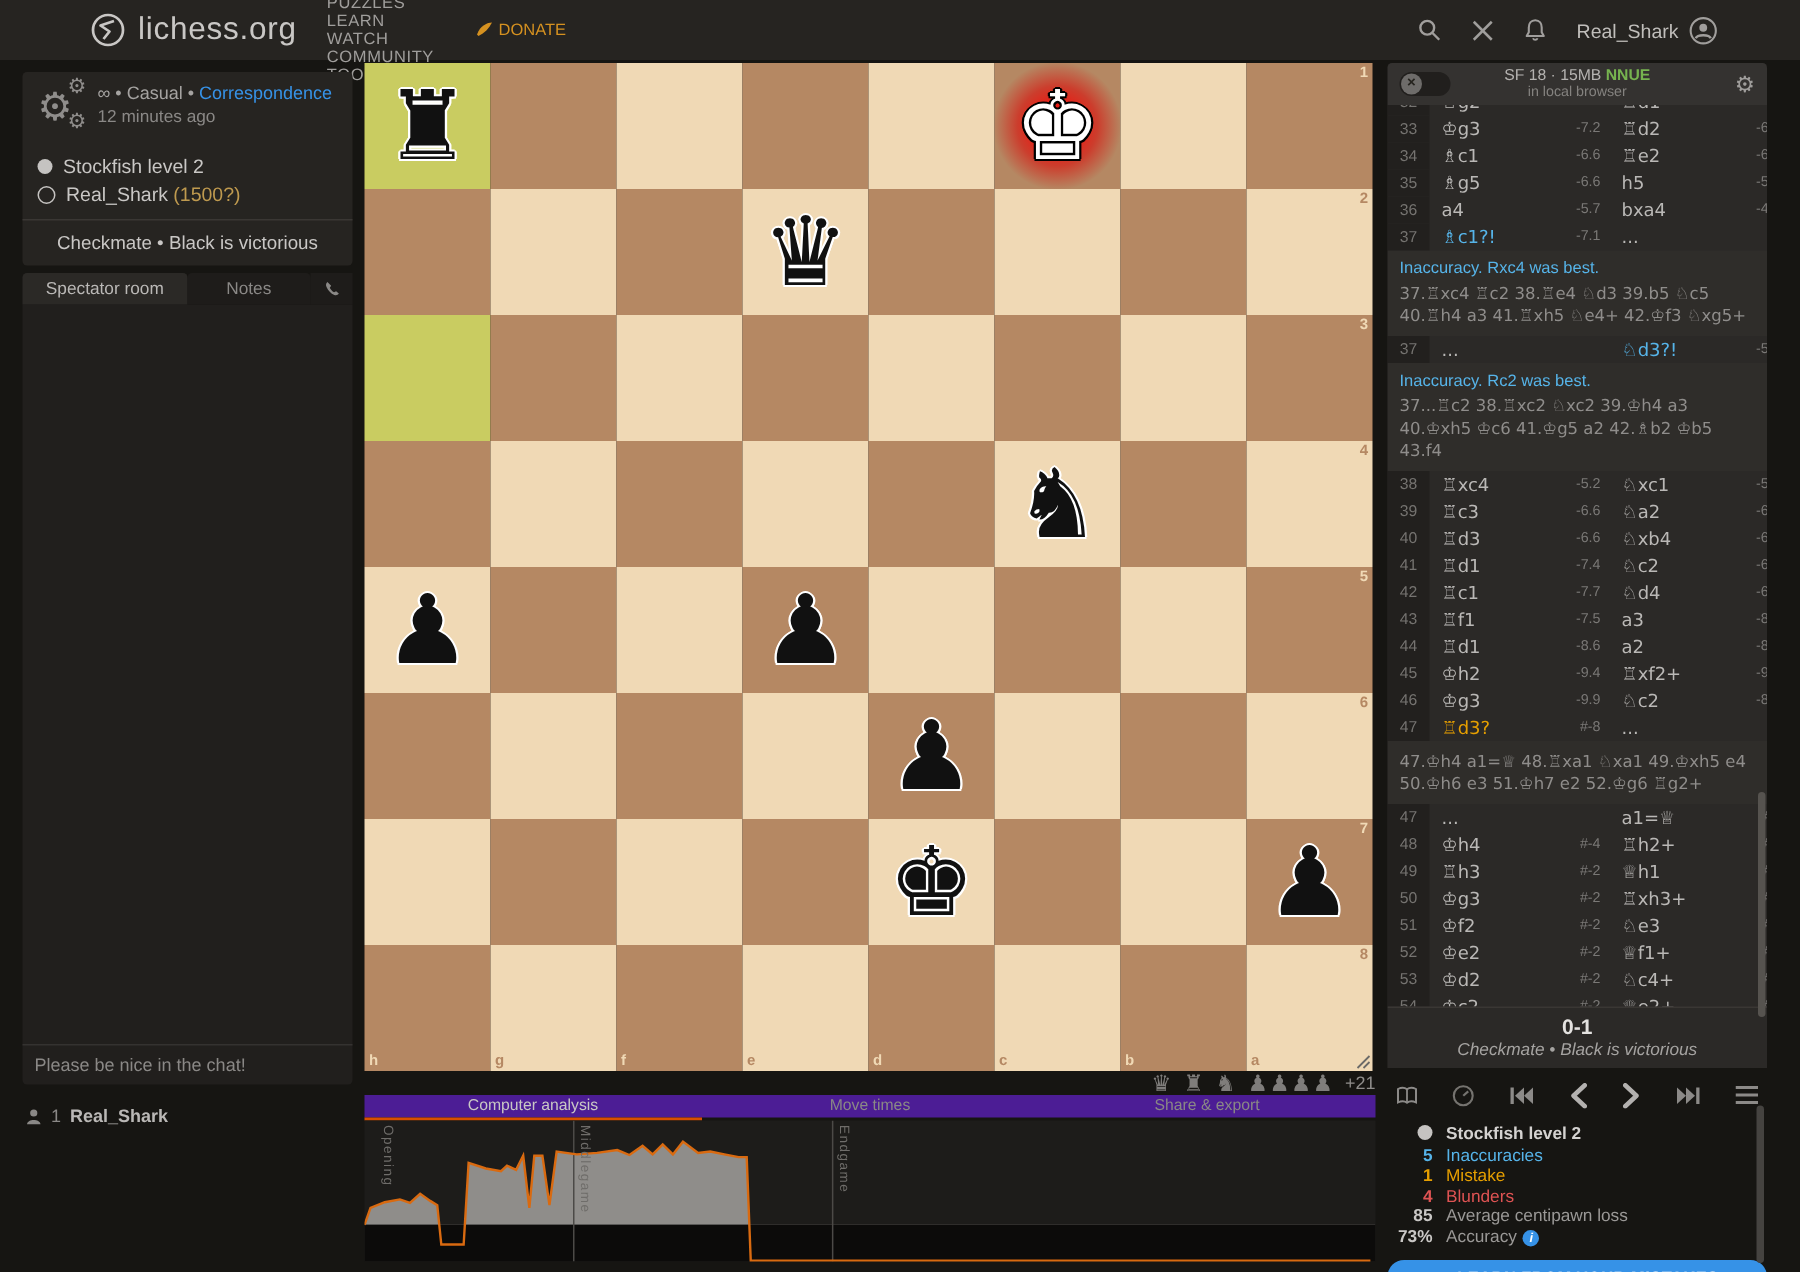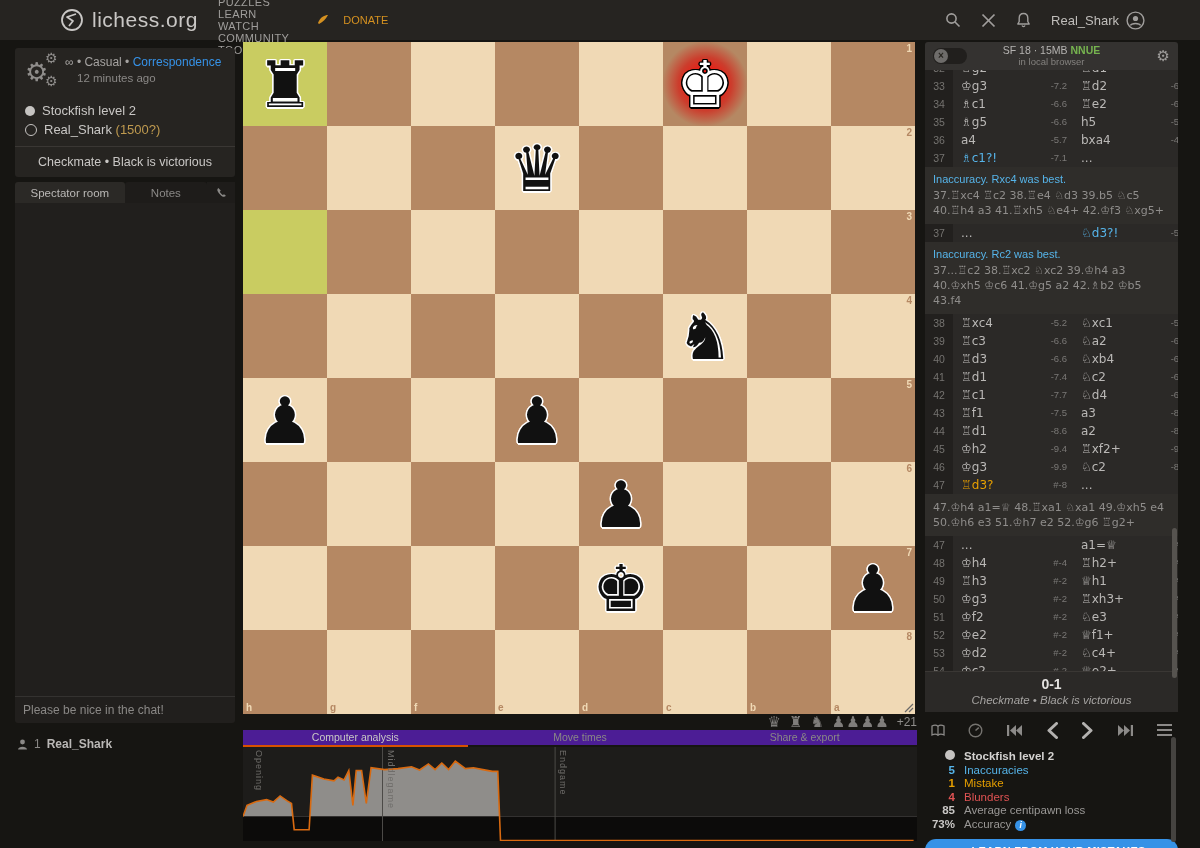--- a/index.html
+++ b/index.html
@@ -4,36 +4,36 @@
 <style>
   html,body{margin:0;padding:0;background:#161512;}
   #stage{position:relative;width:1200px;height:848px;background:#161512;overflow:hidden;
          font-family:"Liberation Sans",sans-serif;color:#b9b7b5;}
 
   
   #topnav{position:absolute;left:0;top:0;width:1200px;height:40px;background:#262421;display:flex;align-items:center;}
   #logo{display:flex;align-items:center;gap:8px;margin-left:60px;cursor:pointer;}
   #logo .lname{font-size:21px;color:#c9c7c5;letter-spacing:.5px;}
   .navitem{font-size:11px;color:#a09e9c;text-transform:uppercase;letter-spacing:.4px;padding:0 14px;cursor:pointer;}
-  #donate{color:#d59120;font-size:11px;display:flex;align-items:center;gap:14px;padding:0 14px;cursor:pointer;}
+  #donate{color:#d59120;font-size:11px;display:flex;align-items:center;gap:3px;padding:0 14px;cursor:pointer;}
   #navright{margin-left:auto;display:flex;align-items:center;gap:20px;margin-right:55px;}
   #navright .icon{cursor:pointer;}
   #username{font-size:13px;color:#c0bebb;display:flex;align-items:center;gap:7px;cursor:pointer;}
 
   
   #side{position:absolute;left:15px;top:48px;width:220px;}
   #gamebox{background:#262421;border-radius:3px;padding:7px 0 0 0;}
   #gamemeta{display:flex;padding:0 8px;}
   #cogs{width:42px;color:#8f8d8b;position:relative;height:40px;}
   #cogs .g1{position:absolute;left:2px;top:2px;font-size:26px;}
   #cogs .g2{position:absolute;left:22px;top:-5px;font-size:14px;}
   #cogs .g3{position:absolute;left:22px;top:18px;font-size:14px;}
   .metaline{font-size:12px;color:#a5a3a1;}
   .metaline .lnk{color:#3692e7;cursor:pointer;}
-  .ago{font-size:11.5px;color:#8a8886;margin-top:3px;margin-left:12px;}
+  .ago{font-size:11.5px;color:#8a8886;margin-top:3px;}
   .pl{display:flex;align-items:center;gap:7px;font-size:13px;color:#c9c7c5;padding:2px 10px;}
   .pl .rating{color:#bf9a4f;}
   .disc{width:10px;height:10px;border-radius:50%;}
   .disc.w{background:#c5c3c1;}
   .disc.b{border:1.5px solid #c5c3c1;background:transparent;}
   #gstatus{border-top:1px solid #3a3734;margin-top:7px;text-align:center;font-size:12.5px;color:#c9c7c5;padding:8px 0;}
   #chattabs{display:flex;margin-top:5px;height:21px;font-size:11.5px;}
   .ctab{flex:1.6;background:#2b2926;color:#bab8b6;display:flex;align-items:center;justify-content:center;border-radius:3px 3px 0 0;cursor:pointer;}
   .ctab.off{flex:1.2;background:#1e1c1a;color:#8a8886;}
   #phonetab{width:28px;background:#1e1c1a;display:flex;align-items:center;justify-content:center;cursor:pointer;}

